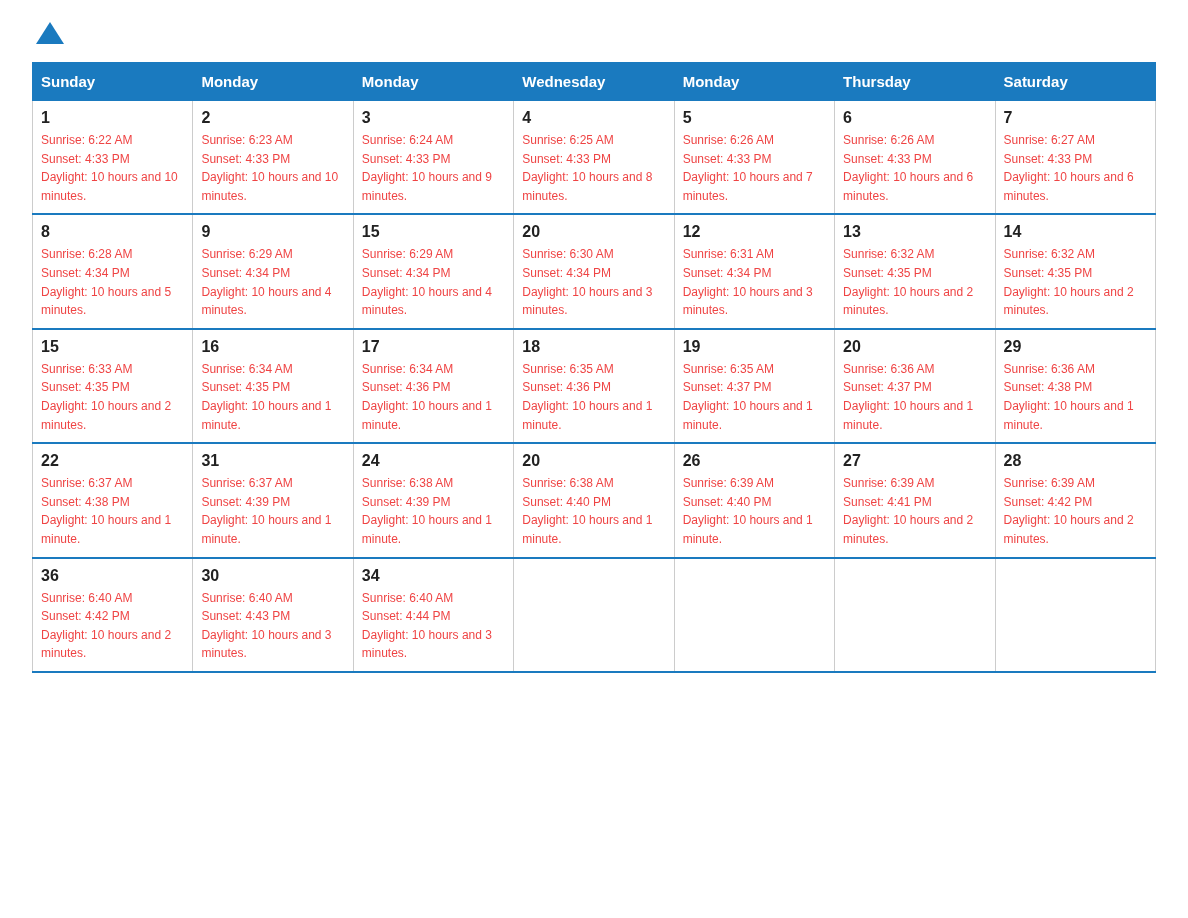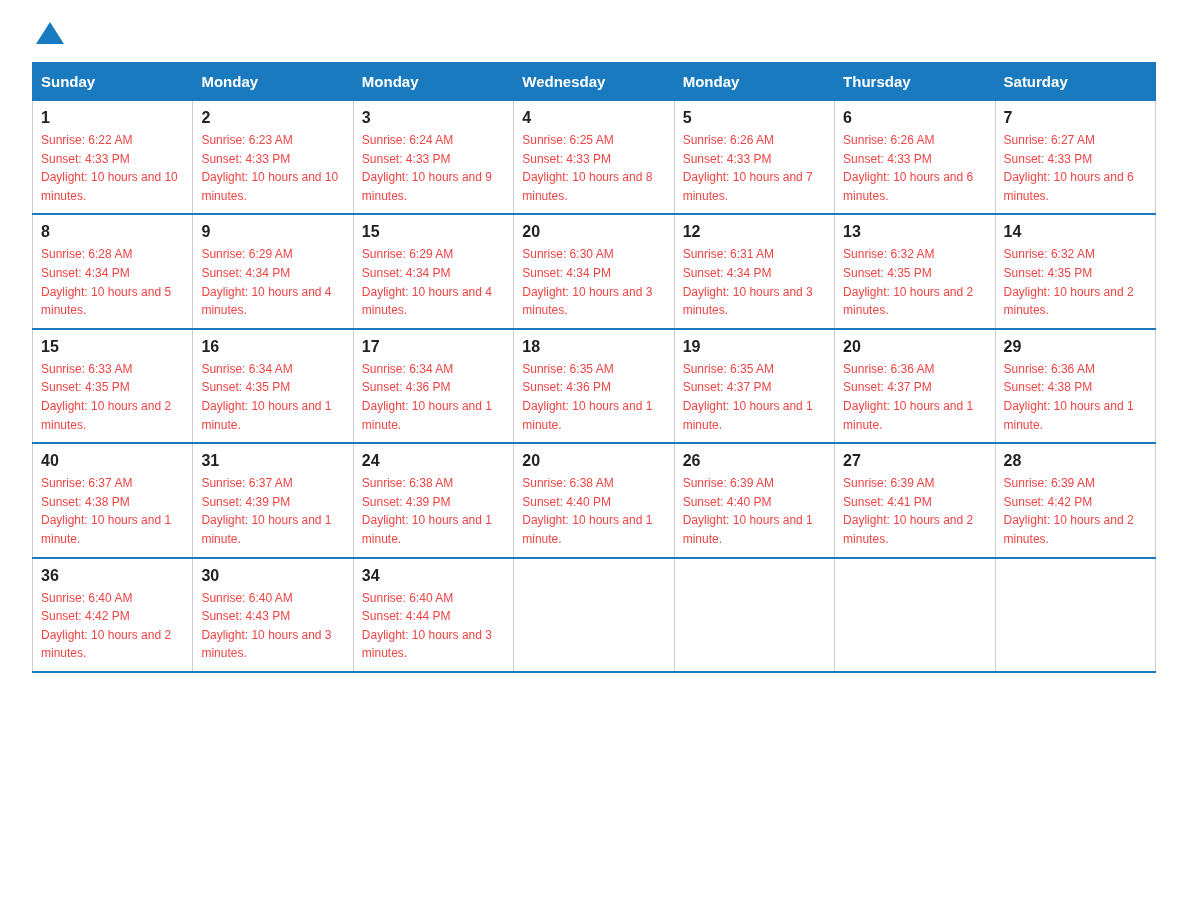--- a/index.html
+++ b/index.html
@@ -217,21 +217,21 @@
           <span class="day-number">20</span>
           <span class="day-info">Sunrise: 6:36 AM<br>Sunset: 4:37 PM<br>Daylight: 10 hours and 1 minute.</span>
         </td>
         <td>
           <span class="day-number">29</span>
           <span class="day-info">Sunrise: 6:36 AM<br>Sunset: 4:38 PM<br>Daylight: 10 hours and 1 minute.</span>
         </td>
       </tr>
       <tr>
         <td>
-          <span class="day-number">40</span>
+          <span class="day-number">22</span>
           <span class="day-info">Sunrise: 6:37 AM<br>Sunset: 4:38 PM<br>Daylight: 10 hours and 1 minute.</span>
         </td>
         <td>
           <span class="day-number">31</span>
           <span class="day-info">Sunrise: 6:37 AM<br>Sunset: 4:39 PM<br>Daylight: 10 hours and 1 minute.</span>
         </td>
         <td>
           <span class="day-number">24</span>
           <span class="day-info">Sunrise: 6:38 AM<br>Sunset: 4:39 PM<br>Daylight: 10 hours and 1 minute.</span>
         </td>

